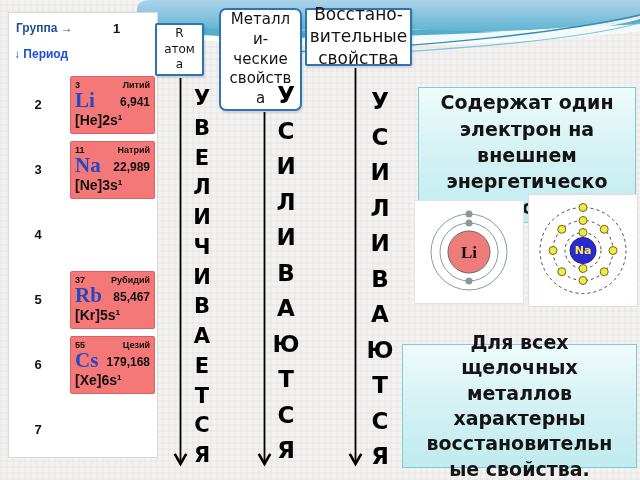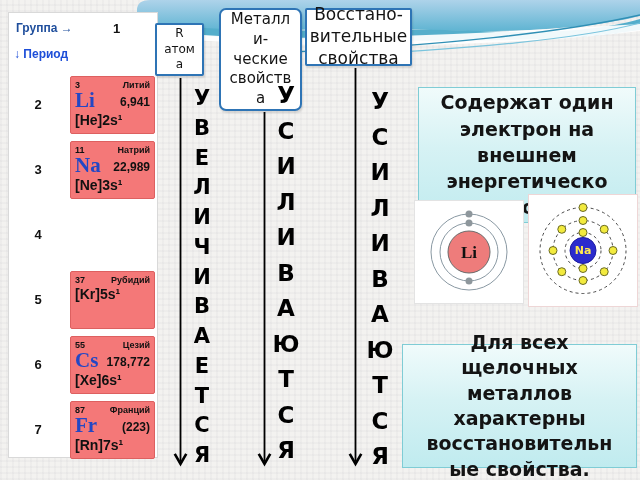--- a/index.html
+++ b/index.html
@@ -141,52 +141,45 @@
           <div class="period-num">4</div>
         </div>
 
         <div class="pt-row" style="top: 258px;">
           <div class="period-num">5</div>
           <div class="el-cell">
             <div class="el-top">
               <span class="el-num">37</span>
               <span class="el-name">Рубидий</span>
             </div>
+            <div class="el-mid">
+              <span class="el-sym">Rb</span>
+              <span class="el-mass">85,467</span>
+            </div>
             <div class="el-cfg">[Kr]5s¹</div>
           </div>
         </div>
 
         <div class="pt-row" style="top: 323px;">
           <div class="period-num">6</div>
           <div class="el-cell">
             <div class="el-top">
               <span class="el-num">55</span>
               <span class="el-name">Цезий</span>
             </div>
             <div class="el-mid">
               <span class="el-sym">Cs</span>
-              <span class="el-mass">178,772</span>
+              <span class="el-mass">179,168</span>
             </div>
             <div class="el-cfg">[Xe]6s¹</div>
           </div>
         </div>
 
         <div class="pt-row" style="top: 388px;">
           <div class="period-num">7</div>
-          <div class="el-cell">
-            <div class="el-top">
-              <span class="el-num">87</span>
-              <span class="el-name">Франций</span>
-            </div>
-            <div class="el-mid">
-              <span class="el-sym">Fr</span>
-              <span class="el-mass">(223)</span>
-            </div>
-            <div class="el-cfg">[Rn]7s¹</div>
-          </div>
         </div>
       </div>
   </div>
 
   <div class="flowbox box-r">R
 атом
 а</div>
   <div class="flowbox box-metal">Металл
 и-
 ческие

